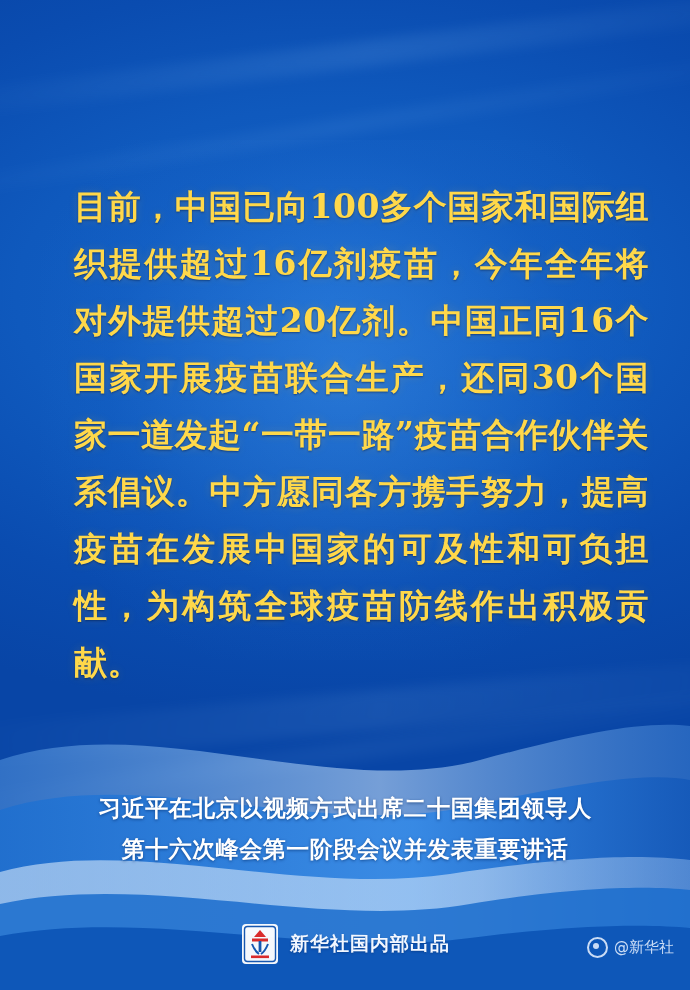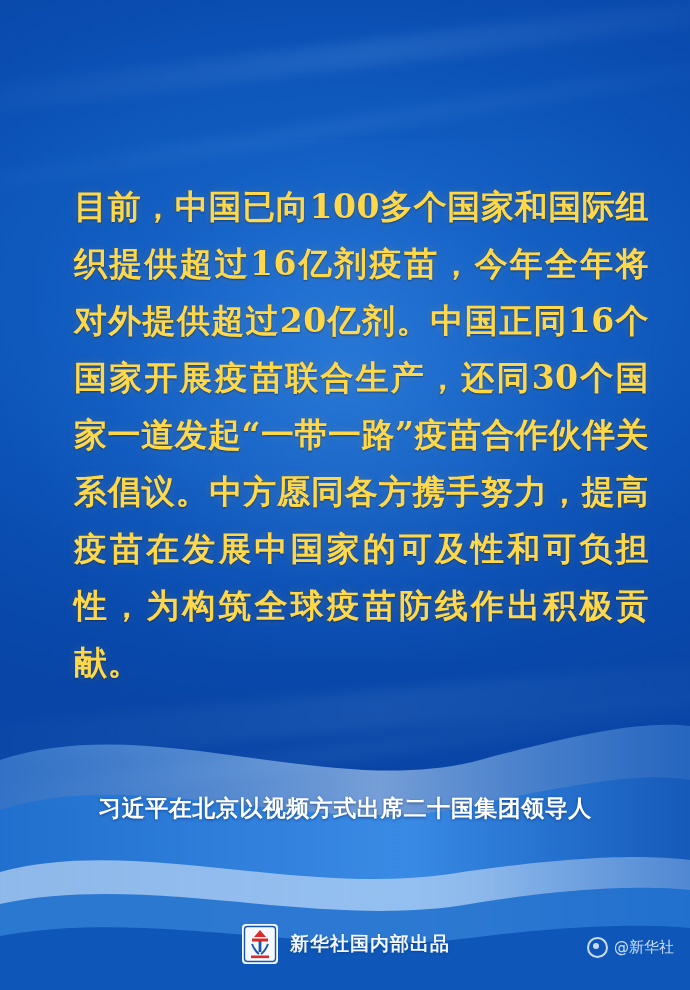--- a/index.html
+++ b/index.html
@@ -176,20 +176,21 @@
       <path d="M0,70 C150,20 330,110 480,70 C570,46 640,30 690,36 L690,300 L0,300 Z" fill="url(#wv1)"></path>
       <path d="M0,120 C140,74 320,150 470,116 C580,92 650,82 690,90 L690,300 L0,300 Z" fill="url(#wv2)"></path>
       <path d="M0,182 C130,146 300,206 450,184 C570,166 640,164 690,170 L690,300 L0,300 Z" fill="url(#wv3)"></path>
       <path d="M0,214 C150,182 320,240 470,214 C580,196 650,196 690,200 L690,300 L0,300 Z" fill="#1a6ccc" opacity="0.85"></path>
       <path d="M0,246 C150,218 320,268 470,248 C580,234 650,234 690,238 L690,300 L0,300 Z" fill="#0e57b8"></path>
     </svg>
   </div>
 
   <div class="caption">
     <div>习近平在北京以视频方式出席二十国集团领导人</div>
+    <div>第十六次峰会第一阶段会议并发表重要讲话</div>
   </div>
 
   <div class="footer">
     <div class="brand">
       <span class="brand-logo">
         <svg class="brand-logo" viewBox="0 0 40 44" xmlns="http://www.w3.org/2000/svg">
           <rect x="2" y="2" width="36" height="40" rx="4" fill="#ffffff" opacity="0.96"></rect>
           <rect x="4.5" y="4.5" width="31" height="35" rx="3" fill="none" stroke="#1657b0" stroke-width="1.4"></rect>
           <path d="M20 8 L26 15 L14 15 Z" fill="#d92b2b"></path>
           <rect x="12" y="16.5" width="16" height="3" fill="#d92b2b"></rect>

